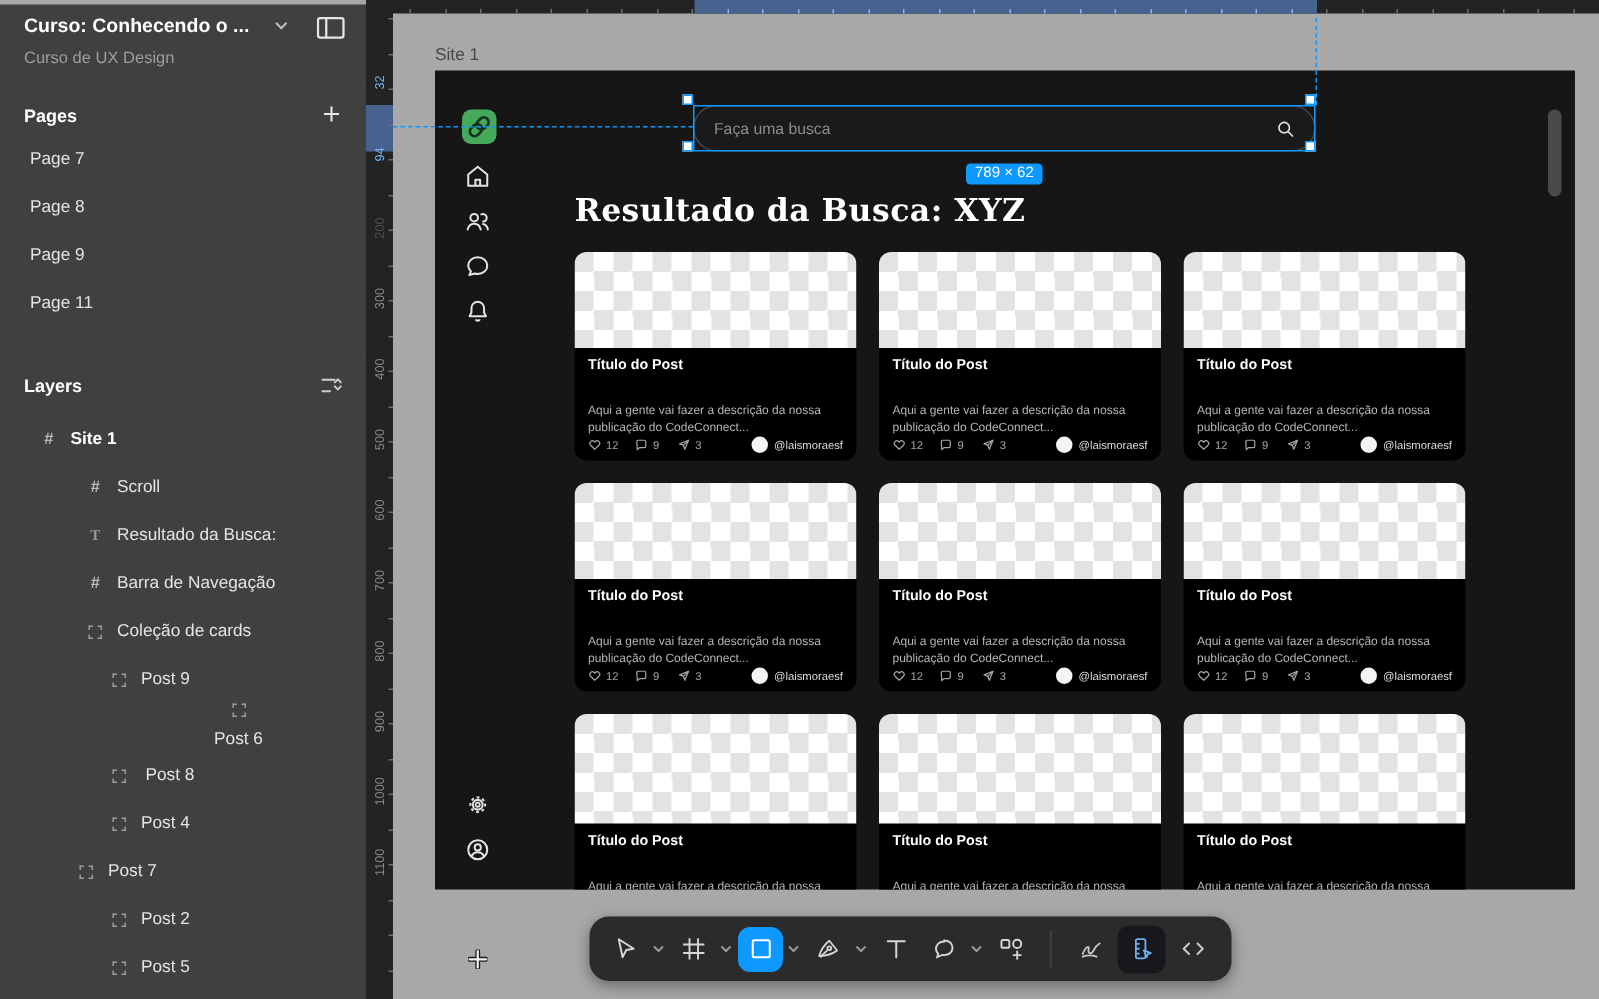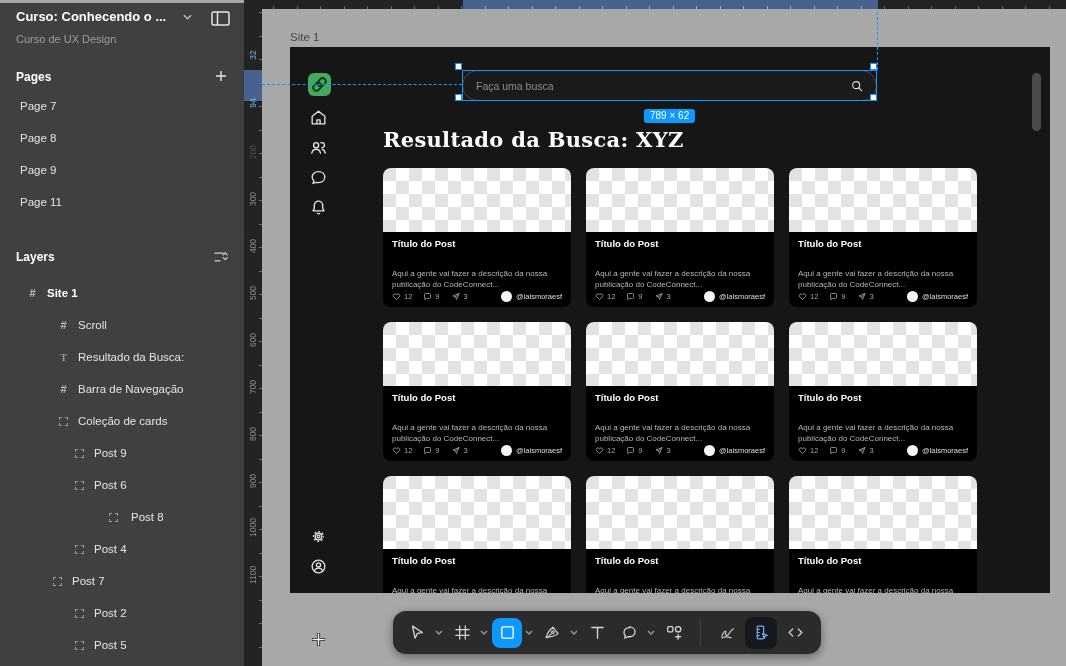--- a/index.html
+++ b/index.html
@@ -666,25 +666,25 @@
           <span>Barra de Navegação</span>
         </div>
         <div class="layer-row" style="padding-left: 58px;">
           <span class="lyr-instance"></span>
           <span>Coleção de cards</span>
         </div>
         <div class="layer-row" style="padding-left: 74px;">
           <span class="lyr-instance"></span>
           <span>Post 9</span>
         </div>
-        <div class="layer-row" style="padding-left: 74px;">
+        <div class="layer-row" style="padding-left: 74px; flex-direction: column;">
           <span class="lyr-instance"></span>
           <span>Post 6</span>
         </div>
-        <div class="layer-row" style="padding-left: 108px; gap: 12px;">
+        <div class="layer-row" style="padding-left: 74px; gap: 12px;">
           <span class="lyr-instance"></span>
           <span>Post 8</span>
         </div>
         <div class="layer-row" style="padding-left: 74px;">
           <span class="lyr-instance"></span>
           <span>Post 4</span>
         </div>
         <div class="layer-row" style="padding-left: 52px;">
           <span class="lyr-instance"></span>
           <span>Post 7</span>

